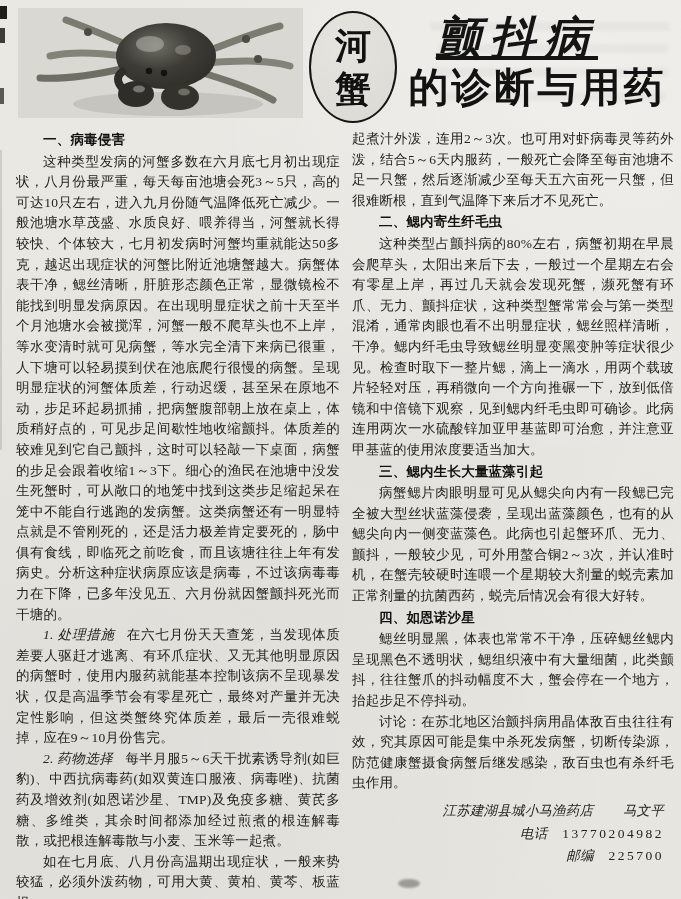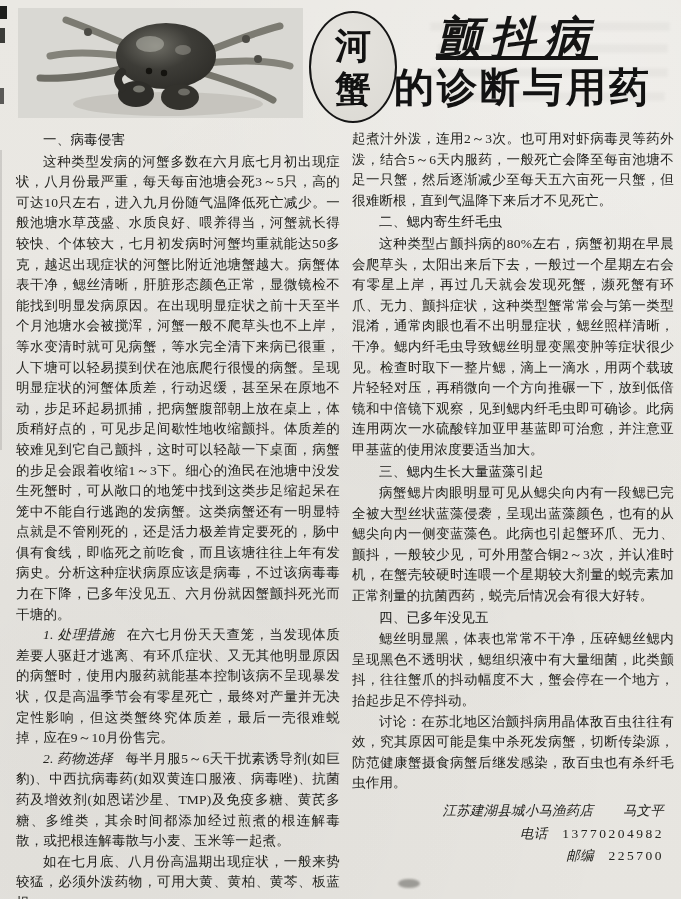--- a/index.html
+++ b/index.html
@@ -18,37 +18,37 @@
     background:#d9d8d3;box-shadow:inset 0 0 14px rgba(0,0,0,.12);}
   .badge{position:absolute;left:309px;top:11px;width:84px;height:108px;
     border:2px solid #151515;border-radius:50%;
     background:radial-gradient(circle at 35% 30%, #e6e4df, #dbd9d3);
     display:flex;flex-direction:column;align-items:center;justify-content:center;gap:2px;}
   .badge span{font-family:"Liberation Sans","DejaVu Sans",sans-serif;
     font-weight:700;font-size:36px;line-height:1.15;color:#111;}
   .title1{position:absolute;left:436px;top:8px;width:260px;text-align:left;
     font-style:italic;font-weight:700;font-size:45px;letter-spacing:9px;color:#141414;
     font-family:"Liberation Serif","DejaVu Serif",serif;text-decoration:underline;}
-  .title2{position:absolute;left:394px;top:60px;width:287px;text-align:left;
+  .title2{position:absolute;left:394px;top:60px;width:287px;text-align:center;
     font-weight:700;font-size:40px;letter-spacing:3px;color:#121212;
     font-family:"Liberation Sans","DejaVu Sans",sans-serif;}
   
   .ghost{position:absolute;background:#8a8a85;opacity:.07;filter:blur(1.5px);border-radius:2px;}
   
   .mark{position:absolute;background:#1d1d1b;}
   .streak{position:absolute;left:0;width:2px;background:#9a9994;opacity:.35;}
   .blob{position:absolute;background:#63625d;opacity:.55;filter:blur(1px);border-radius:50%;}
   
   .col{position:absolute;top:129px;width:324px;text-align:justify;
     font-size:13.5px;line-height:20.6px;letter-spacing:.2px;color:#23231f;}
   .col-left{left:16px;}
   .col-right{left:352px;width:322px;}
   .col p{margin:0;}
   .indent{text-indent:2em;}
-  .h{font-weight:400;text-indent:2em;color:#121210;margin:1px 0 1px 0 !important;}
+  .h{font-weight:700;text-indent:2em;color:#121210;margin:1px 0 1px 0 !important;}
   .lbl{font-style:italic;margin-right:.9em;}
   
   .sig{margin-top:6px;text-align:right;padding-right:10px;font-style:italic;}
   .sig-line{margin:0;line-height:22.5px;}
   .sig-author{margin-left:2.2em;margin-top:20px;}
   .sig-num{font-style:normal;letter-spacing:2.5px;margin-left:1.1em;margin-top:12px;}
 </style>
 </head>
 <body>
 
@@ -119,21 +119,21 @@
     <p class="indent"><span class="lbl">2. 药物选择</span><span>每半月服5～6天干扰素诱导剂(如巨豹)、中西抗病毒药(如双黄连口服液、病毒唑)、抗菌药及增效剂(如恩诺沙星、TMP)及免疫多糖、黄芪多糖、多维类，其余时间都添加经过煎煮的根连解毒散，或把根连解毒散与小麦、玉米等一起煮。</span></p>
     <p class="indent">如在七月底、八月份高温期出现症状，一般来势较猛，必须外泼药物，可用大黄、黄柏、黄芩、板蓝根一</p>
   </div>
 
   <div class="col col-right">
     <p>起煮汁外泼，连用2～3次。也可用对虾病毒灵等药外泼，结合5～6天内服药，一般死亡会降至每亩池塘不足一只蟹，然后逐渐减少至每天五六亩死一只蟹，但很难断根，直到气温降下来后才不见死亡。</p>
     <p class="h">二、鳃内寄生纤毛虫</p>
     <p class="indent">这种类型占颤抖病的80%左右，病蟹初期在早晨会爬草头，太阳出来后下去，一般过一个星期左右会有零星上岸，再过几天就会发现死蟹，濒死蟹有环爪、无力、颤抖症状，这种类型蟹常常会与第一类型混淆，通常肉眼也看不出明显症状，鳃丝照样清晰，干净。鳃内纤毛虫导致鳃丝明显变黑变肿等症状很少见。检查时取下一整片鳃，滴上一滴水，用两个载玻片轻轻对压，再稍微向一个方向推碾一下，放到低倍镜和中倍镜下观察，见到鳃内纤毛虫即可确诊。此病连用两次一水硫酸锌加亚甲基蓝即可治愈，并注意亚甲基蓝的使用浓度要适当加大。</p>
     <p class="h">三、鳃内生长大量蓝藻引起</p>
     <p class="indent">病蟹鳃片肉眼明显可见从鳃尖向内有一段鳃已完全被大型丝状蓝藻侵袭，呈现出蓝藻颜色，也有的从鳃尖向内一侧变蓝藻色。此病也引起蟹环爪、无力、颤抖，一般较少见，可外用螯合铜2～3次，并认准时机，在蟹壳较硬时连喂一个星期较大剂量的蜕壳素加正常剂量的抗菌西药，蜕壳后情况会有很大好转。</p>
-    <p class="h">四、已多年没见五</p>
+    <p class="h">四、如恩诺沙星</p>
     <p class="indent">鳃丝明显黑，体表也常常不干净，压碎鳃丝鳃内呈现黑色不透明状，鳃组织液中有大量细菌，此类颤抖，往往蟹爪的抖动幅度不大，蟹会停在一个地方，抬起步足不停抖动。</p>
     <p class="indent">讨论：在苏北地区治颤抖病用晶体敌百虫往往有效，究其原因可能是集中杀死发病蟹，切断传染源，防范健康蟹摄食病蟹后继发感染，敌百虫也有杀纤毛虫作用。</p>
 
     <div class="sig">
       <p class="sig-line"><span>江苏建湖县城小马渔药店</span><span class="sig-author">马文平</span></p>
       <p class="sig-line"><span>电话</span><span class="sig-num">13770204982</span></p>
       <p class="sig-line"><span>邮编</span><span class="sig-num">225700</span></p>
     </div>
   </div>
 

